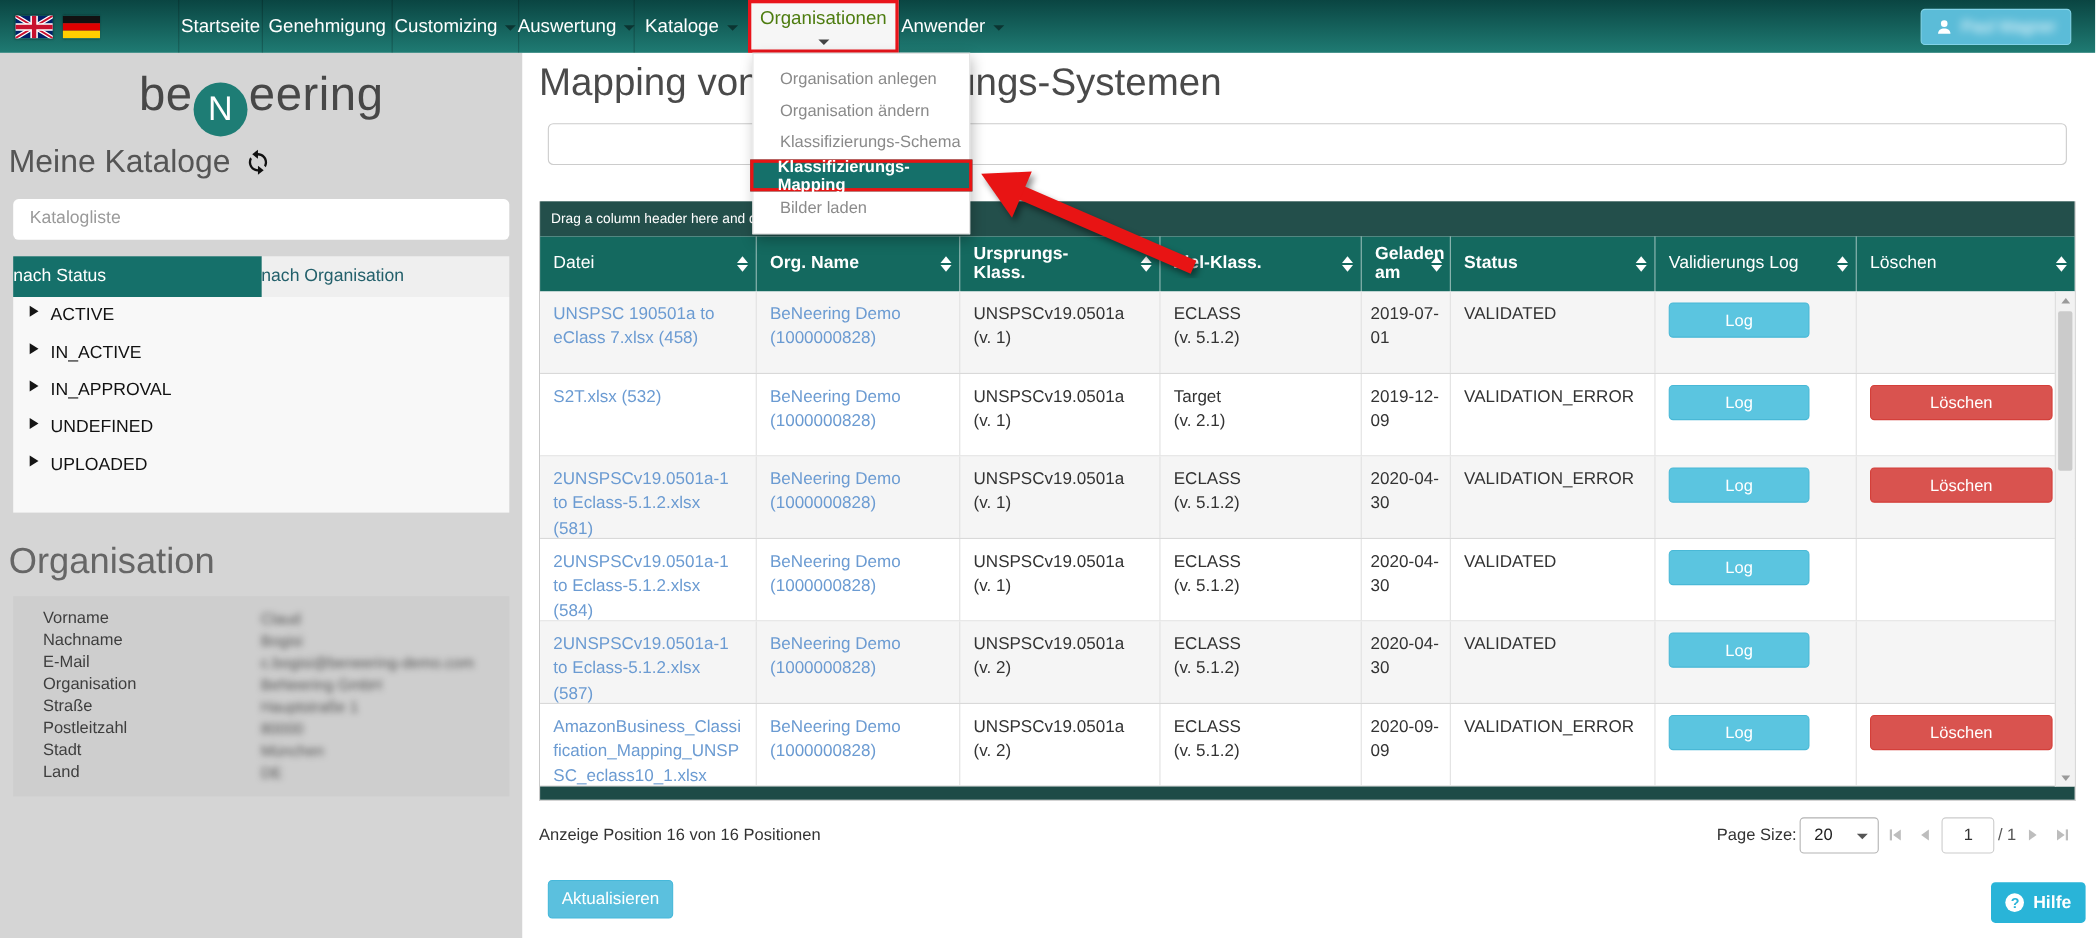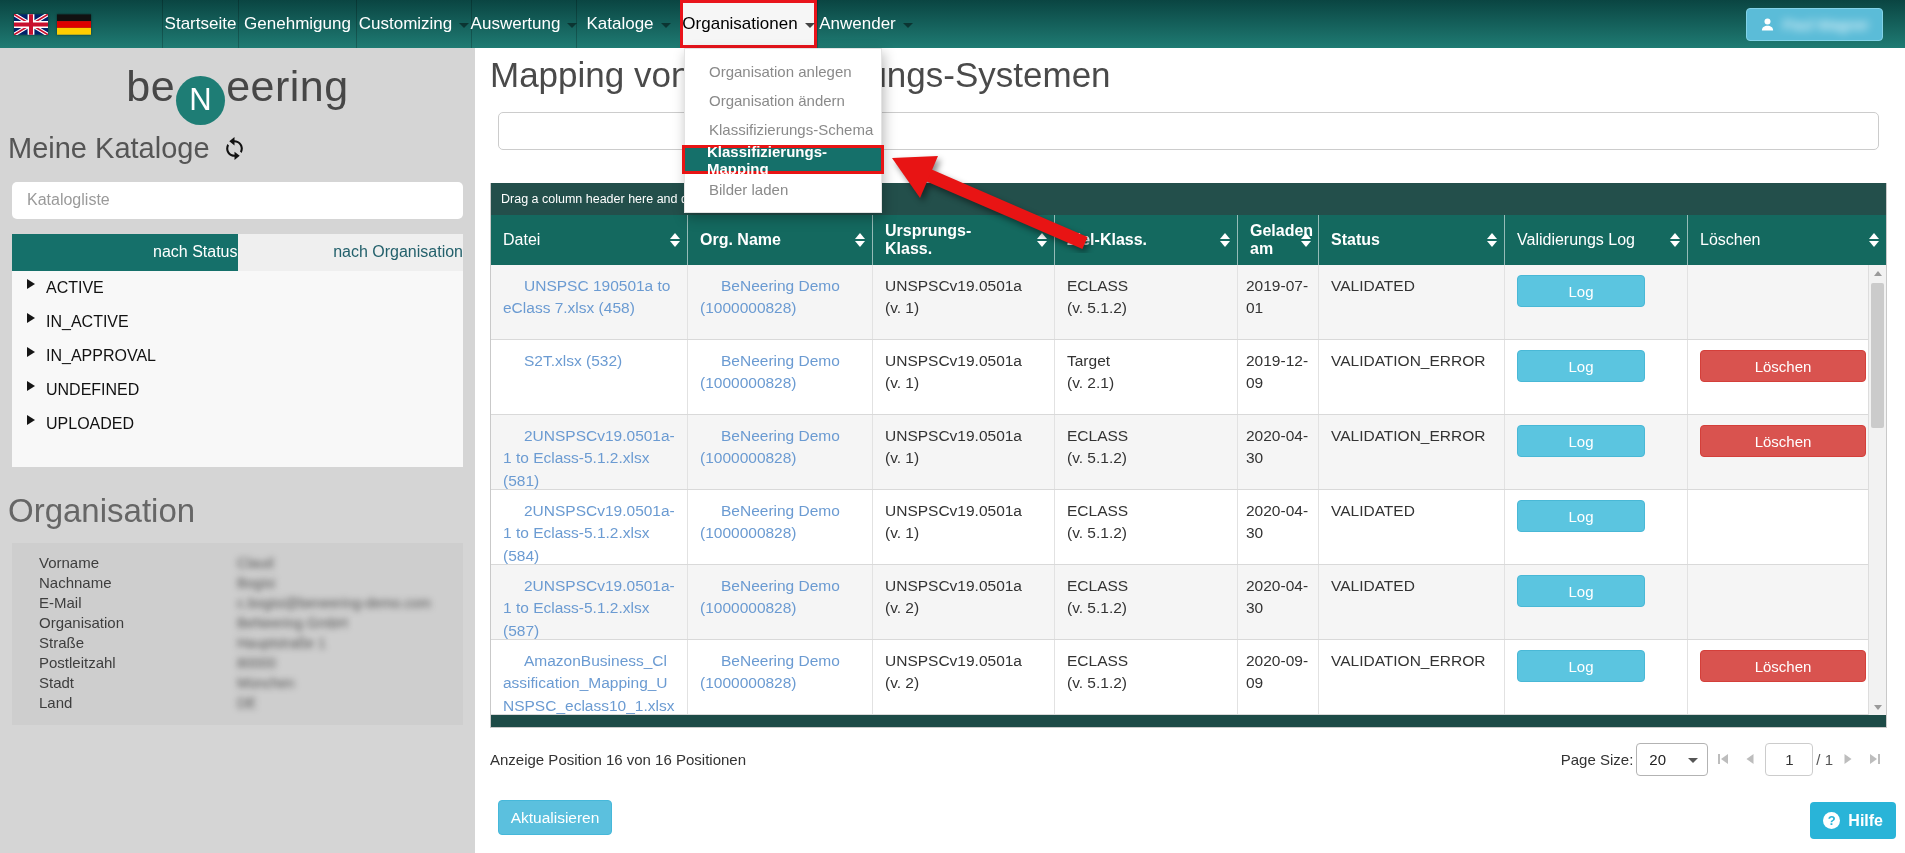--- a/index.html
+++ b/index.html
@@ -11,37 +11,37 @@
   
   .topnav{position:absolute;top:0;left:0;width:1905px;height:48px;
     background:linear-gradient(#0a4542,#1f7b73);display:flex;align-items:stretch;z-index:20;}
   .flags{display:flex;align-items:center;gap:9px;padding:0 14px;width:162px;}
   .flag{width:34px;height:21px;display:block;box-shadow:0 0 2px rgba(0,0,0,.5);}
   .nav-item{display:flex;align-items:center;justify-content:center;gap:7px;color:#fff;
     font-size:17px;border-left:1px solid rgba(0,0,0,.22);cursor:pointer;white-space:nowrap;}
   .nav-item:last-of-type{border-right:1px solid rgba(0,0,0,.22);}
   .caret{width:0;height:0;border-left:5px solid transparent;border-right:5px solid transparent;
     border-top:5px solid rgba(0,0,0,.45);margin-top:2px;}
-  .nav-item.active{background:#f6f6f6;color:#000000;border:3px solid #e9141b;}
+  .nav-item.active{background:#f6f6f6;color:#4d7c0f;border:3px solid #e9141b;flex-direction:column;}
   .nav-item.active .caret{border-top-color:#444;}
   .w1{width:76px}.w2{width:118px}.w3{width:115px}.w4{width:105px}.w5{width:104px}.w6{width:137px}.w7{width:97px}
   .user-btn{position:absolute;right:22px;top:8px;height:33px;background:#5bbcd8;border:1px solid #82d3e8;
     border-radius:4px;color:#fff;display:flex;align-items:center;gap:8px;padding:0 13px;font-size:15px;cursor:pointer;}
   .blur4{filter:blur(4px);} .blur3{filter:blur(3px);}
   
   .sidebar{position:absolute;top:48px;left:0;width:475px;height:805px;background:#d5d5d5;}
   .logo{margin-top:14px;text-align:center;font-size:43px;color:#474747;letter-spacing:.5px;}
   .n-circle{display:inline-flex;width:49px;height:49px;background:#1e7d75;border-radius:50%;color:#fff;
     align-items:center;justify-content:center;font-size:31px;vertical-align:-9px;margin:0 1px;}
   .catalogs-heading{margin:7px 0 0 8px;font-size:29px;color:#555;display:flex;align-items:center;gap:12px;}
   .catalog-search{display:block;width:451px;margin:17px 12px 0;height:37px;border:none;border-radius:5px;
     padding:0 15px;font-size:16px;color:#333;background:#fff;}
   .catalog-search::placeholder{color:#9a9a9a;}
   .tabs{display:flex;margin:15px 12px 0;}
-  .tab{flex:1;height:37px;display:flex;align-items:center;justify-content:flex-end;font-size:16px;cursor:pointer;padding-left:15px;}
+  .tab{flex:1;height:37px;display:flex;align-items:center;justify-content:flex-start;font-size:16px;cursor:pointer;}
   .tab.on{background:#15706a;color:#fff;}
   .tab.off{background:#efefef;color:#23606b;}
   .status-panel{margin:0 12px;background:#f8f8f8;padding:8px 0 18px;}
   .status-item{display:flex;align-items:flex-start;gap:11px;height:34px;padding-left:15px;font-size:16px;color:#111;cursor:pointer;}
   .tri{width:0;height:0;border-left:8px solid #151515;border-top:5px solid transparent;border-bottom:5px solid transparent;}
   .org-heading{font-size:33px;color:#666;margin:25px 0 0 8px;}
   .org-panel{margin:13px 12px 0;background:#cecece;padding:10px 0 12px;}
   .org-row{display:flex;height:20px;align-items:center;font-size:15px;color:#3e3e3e;}
   .org-label{width:225px;padding-left:27px;}
   .org-value{color:#555;font-size:14px;}
@@ -59,21 +59,21 @@
   .hcell.b{font-weight:bold;}
   .hlabel{max-width:78%;}
   .sort{display:flex;flex-direction:column;gap:2px;align-items:center;}
   .sort i{display:block;width:0;height:0;border-left:5px solid transparent;border-right:5px solid transparent;}
   .sort .up{border-bottom:6px solid #fff;} .sort .dn{border-top:6px solid #fff;}
   .c1{width:197px}.c2{width:185px}.c3{width:182px}.c4{width:183px}.c5{width:81px}.c6{width:186px}.c7{width:183px}.c8{flex:1}
   .grid-row{display:flex;height:75px;background:#fff;border-bottom:1px solid #d9d9d9;}
   .grid-row.alt{background:#f5f5f5;}
   .cell{padding:10px 12px;font-size:15.5px;color:#333;border-right:1px solid #e2e2e2;line-height:1.45;overflow:hidden;}
   .cell.c1{word-break:break-word;} .cell.c5{padding:10px 8px;}
-  .link{color:#6b9bd2;text-decoration:none;cursor:pointer;margin-left:21px;}
+  .link{color:#6b9bd2;text-decoration:none;cursor:pointer;}
   .btn-log{display:block;width:128px;height:32px;background:#5bc5e0;border:1px solid #49b8d6;border-radius:4px;
     color:#fff;font-size:15px;cursor:pointer;font-family:inherit;}
   .btn-del{display:block;width:166px;height:32px;background:#d9534f;border:1px solid #d43f3a;border-radius:4px;
     color:#fff;font-size:15px;cursor:pointer;font-family:inherit;}
   .grid-bottombar{height:12px;background:#1d4b47;}
   .vscroll{position:absolute;right:0;top:82px;width:18px;height:450px;background:#f2f2f2;border-left:1px solid #ddd;}
   .vs-btn{height:16px;display:flex;align-items:center;justify-content:center;}
   .vs-btn i{width:0;height:0;border-left:4px solid transparent;border-right:4px solid transparent;}
   .vs-btn.up i{border-bottom:5px solid #9a9a9a;} .vs-btn.dn i{border-top:5px solid #9a9a9a;}
   .vs-thumb{position:absolute;top:18px;left:2px;width:13px;height:145px;background:#cbcbcb;border-radius:2px;cursor:grab;}

